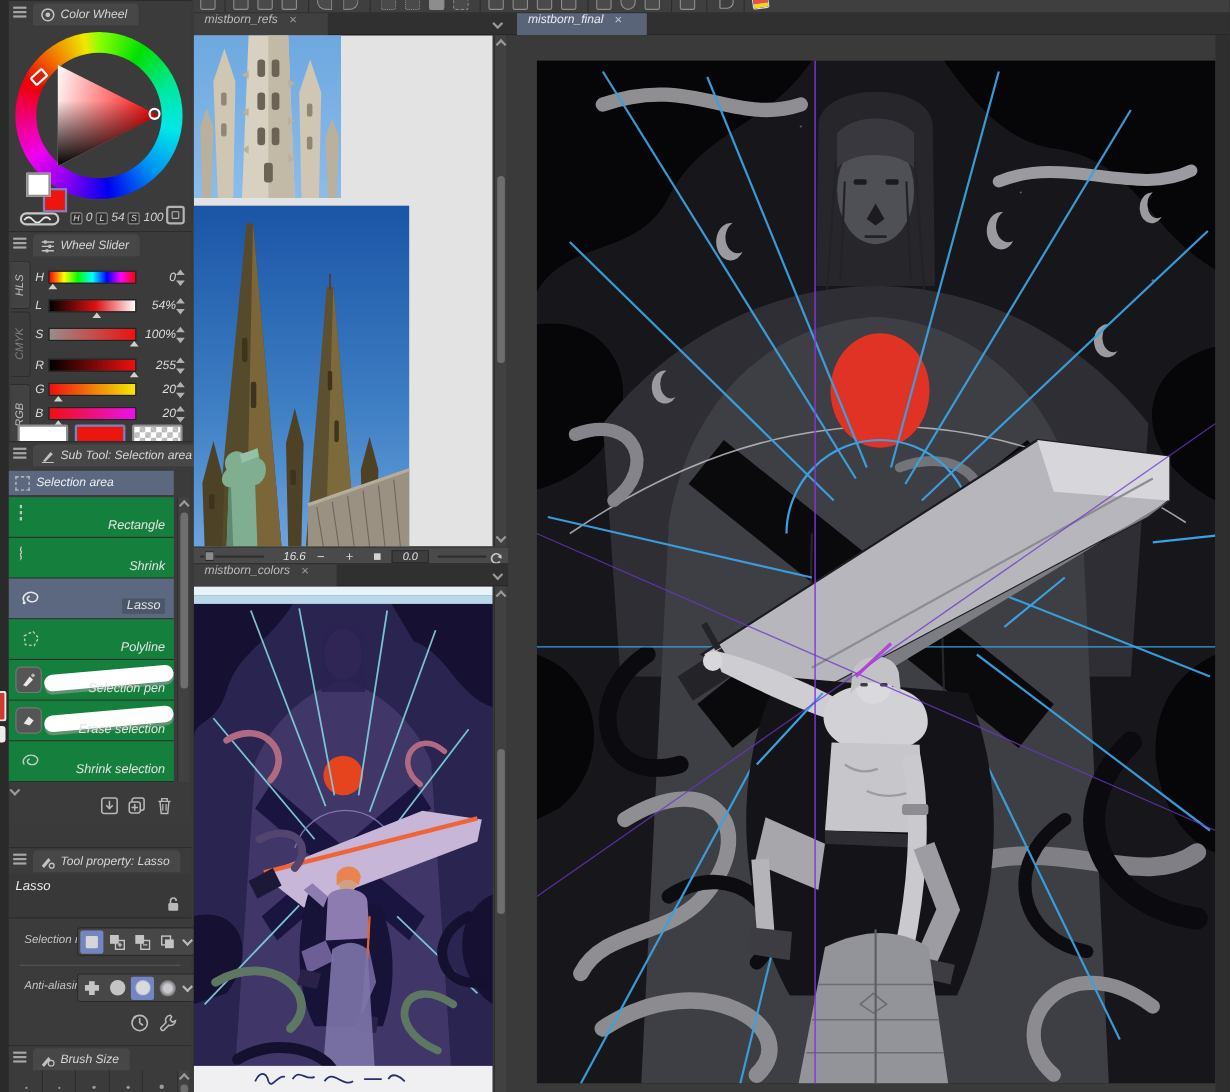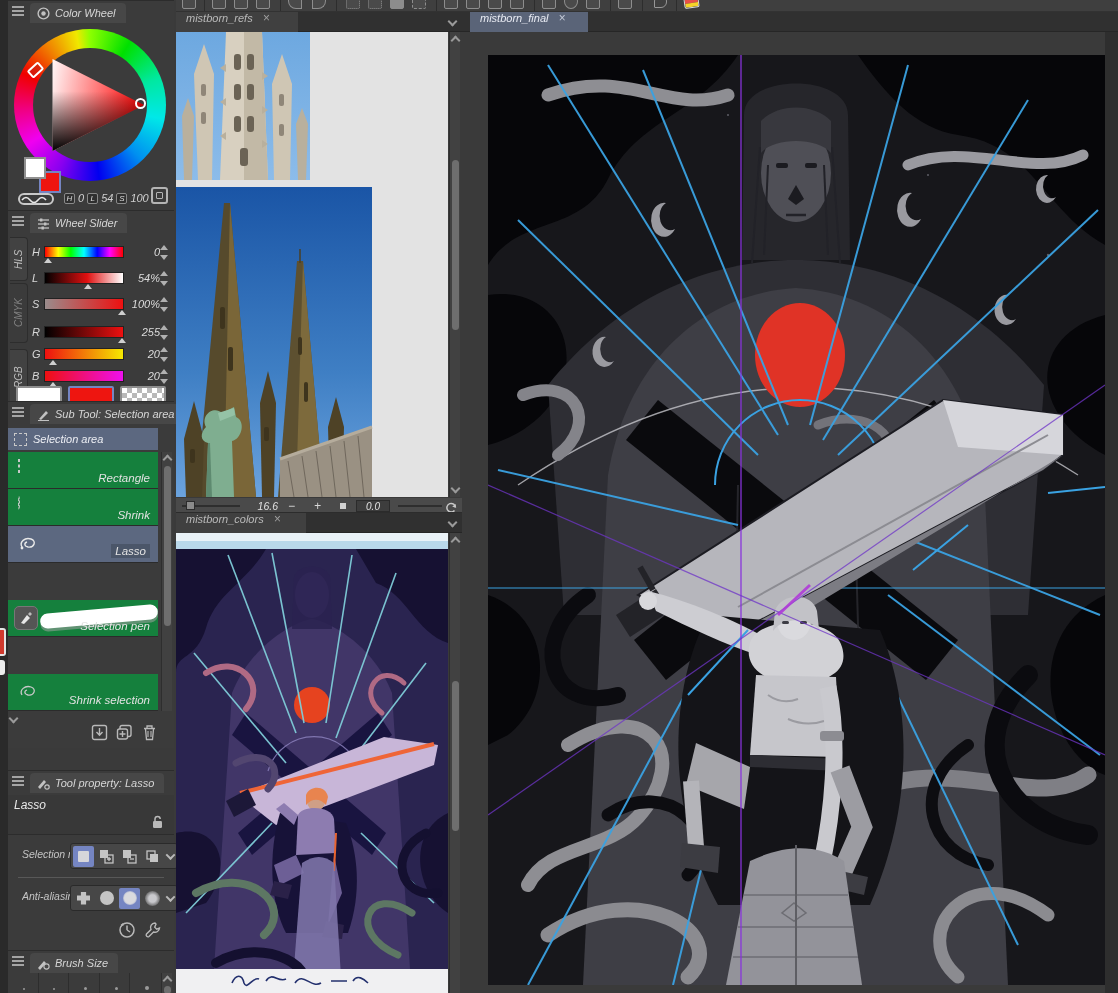--- a/index.html
+++ b/index.html
@@ -288,29 +288,47 @@
     </div>
     <div class="strow sel" style="top:124px">
       <span class="ticon">
         <svg width="20" height="20" viewBox="0 0 20 20">
             <path d="M4,13 C1,8 7,3 13,5 C19,7 16,14 10,13 C6,12 6,9 9,8" fill="none" stroke="#e8e8e8" stroke-width="1.4"></path>
             <circle cx="4" cy="14" r="1.4" fill="#e8e8e8"></circle>
           </svg>
       </span>
       <span class="tlabel" style="background:#4b5669;padding:1px 4px">Lasso</span>
     </div>
+    <div class="strow" style="top:161px">
+      <span class="ticon">
+        <svg width="20" height="20" viewBox="0 0 20 20">
+            <polygon points="4,7 12,3 17,9 13,16 5,15" fill="none" stroke="#c9c9c9" stroke-width="1.2" stroke-dasharray="2.5 2"></polygon>
+          </svg>
+      </span>
+      <span class="tlabel">Polyline</span>
+    </div>
     <div class="strow" style="top:198px">
       <span class="swoosh"></span>
       <span class="chipbox">
         <svg width="14" height="14" viewBox="0 0 14 14">
             <path d="M2,12 L8,4 L11,7 L5,13 Z" fill="#e8e8e8"></path>
             <path d="M9,3 l2,-2 2,2 -2,2 Z" fill="#bdbdbd"></path>
           </svg>
       </span>
       <span class="tlabel" style="z-index:3">Selection pen</span>
+    </div>
+    <div class="strow" style="top:235px">
+      <span class="swoosh"></span>
+      <span class="chipbox">
+        <svg width="14" height="14" viewBox="0 0 14 14">
+            <path d="M2,10 L7,3 L12,7 L8,12 Z" fill="#e8e8e8" stroke="#555" stroke-width=".8"></path>
+            <path d="M2,10 L5,12 L8,12" fill="none" stroke="#555" stroke-width=".8"></path>
+          </svg>
+      </span>
+      <span class="tlabel" style="z-index:3">Erase selection</span>
     </div>
     <div class="strow" style="top:272px">
       <span class="ticon">
         <svg width="20" height="20" viewBox="0 0 20 20">
             <path d="M4,13 C1,8 7,3 13,5 C19,7 16,14 10,13 C6,12 6,9 9,8" fill="none" stroke="#c9c9c9" stroke-width="1.3"></path>
           </svg>
       </span>
       <span class="tlabel">Shrink selection</span>
     </div>
 

